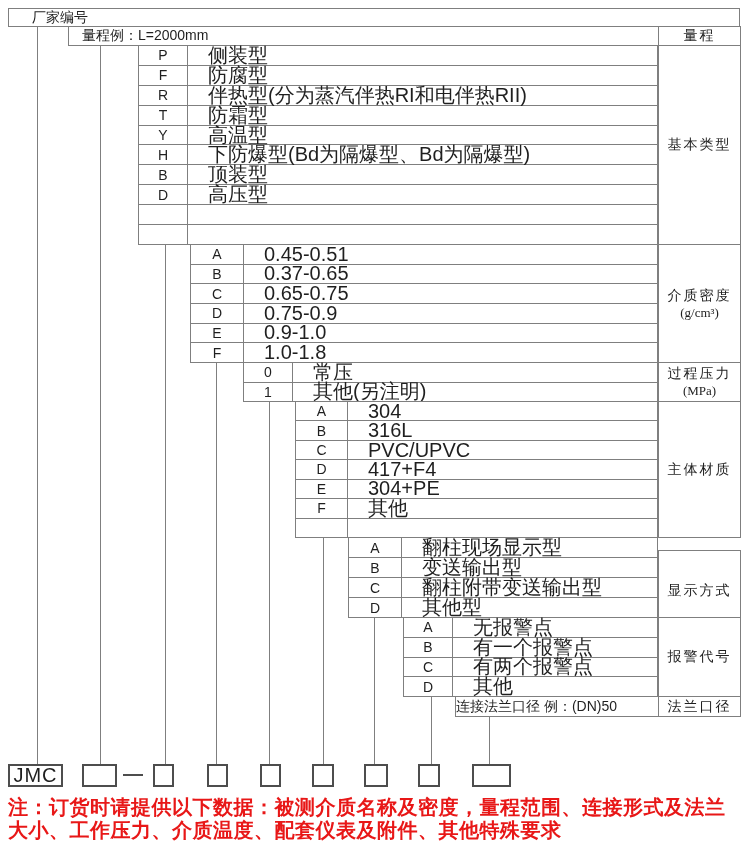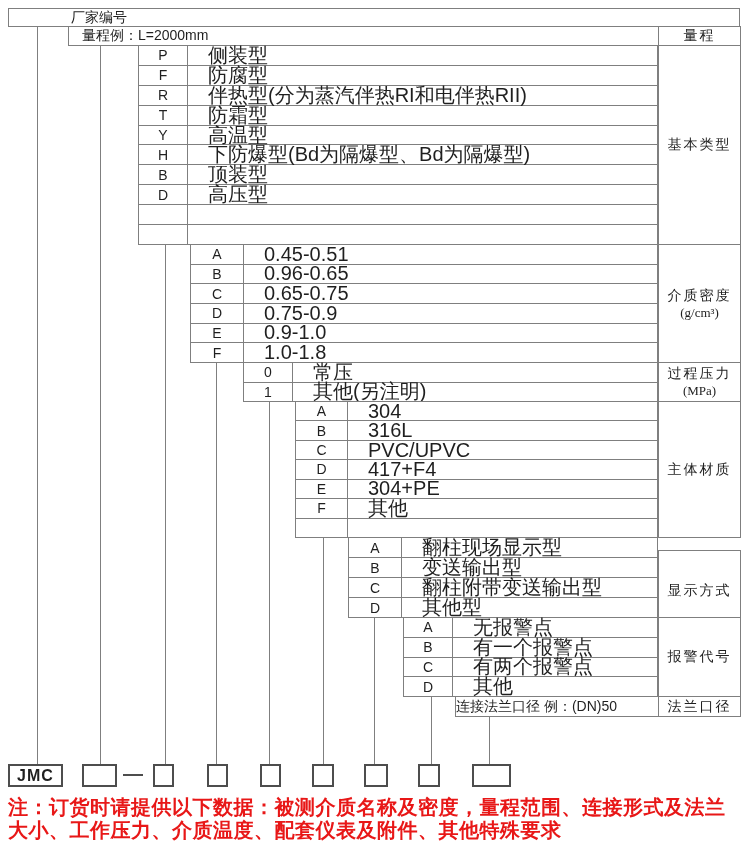--- a/index.html
+++ b/index.html
@@ -33,32 +33,32 @@
   .labelcell{position:absolute;left:658px;width:83px;border:1px solid var(--line);
              display:flex;flex-direction:column;justify-content:center;
              font-family:"Liberation Serif",serif;font-size:14px;letter-spacing:2px;
              background:#fff;text-align:center}
   .labelcell .sub{letter-spacing:0;font-size:13px;font-family:"Liberation Serif",serif}
 
   .vline{position:absolute;width:1px;background:var(--line)}
 
   .bbox{position:absolute;top:764px;height:23px;border:2px solid var(--box-border);
         background:#fff;display:flex;align-items:center;justify-content:center}
-  .prefix{font-weight:bold;font-size:16px;letter-spacing:1px}
+  .prefix{font-weight:normal;font-size:20px;letter-spacing:1px}
   .dashbar{position:absolute;background:var(--box-border)}
 
   .note{position:absolute;left:8px;top:796px;width:740px;color:var(--note-red);
         font-weight:bold;font-size:20px;line-height:23px;letter-spacing:.5px}
 </style>
 </head>
 <body>
 
 <div class="canvas">
 
-  <div class="cellbox" style="left:8px;top:8px;width:732px;height:19px;padding-left:62px">
+  <div class="cellbox" style="left:8px;top:8px;width:732px;height:19px;padding-left:23px">
     <span>厂家编号</span>
   </div>
 
   <div class="cellbox" style="left:68px;top:26px;width:672px;height:20px;padding-left:13px">
     <span>量程例：L=2000mm</span>
   </div>
 
   <div class="vline" style="left:37px;top:26px;height:738px"></div>
   <div class="vline" style="left:100px;top:45px;height:719px"></div>
   <div class="vline" style="left:165px;top:245px;height:519px"></div>
@@ -112,21 +112,21 @@
       </div>
   </div>
 
   <div class="sec sec-dens" style="left:190px;top:244px;width:468px">
     <div class="trow">
         <div class="code">A</div>
         <div class="desc">0.45-0.51</div>
       </div>
     <div class="trow">
         <div class="code">B</div>
-        <div class="desc">0.96-0.65</div>
+        <div class="desc">0.37-0.65</div>
       </div>
     <div class="trow">
         <div class="code">C</div>
         <div class="desc">0.65-0.75</div>
       </div>
     <div class="trow">
         <div class="code">D</div>
         <div class="desc">0.75-0.9</div>
       </div>
     <div class="trow">

